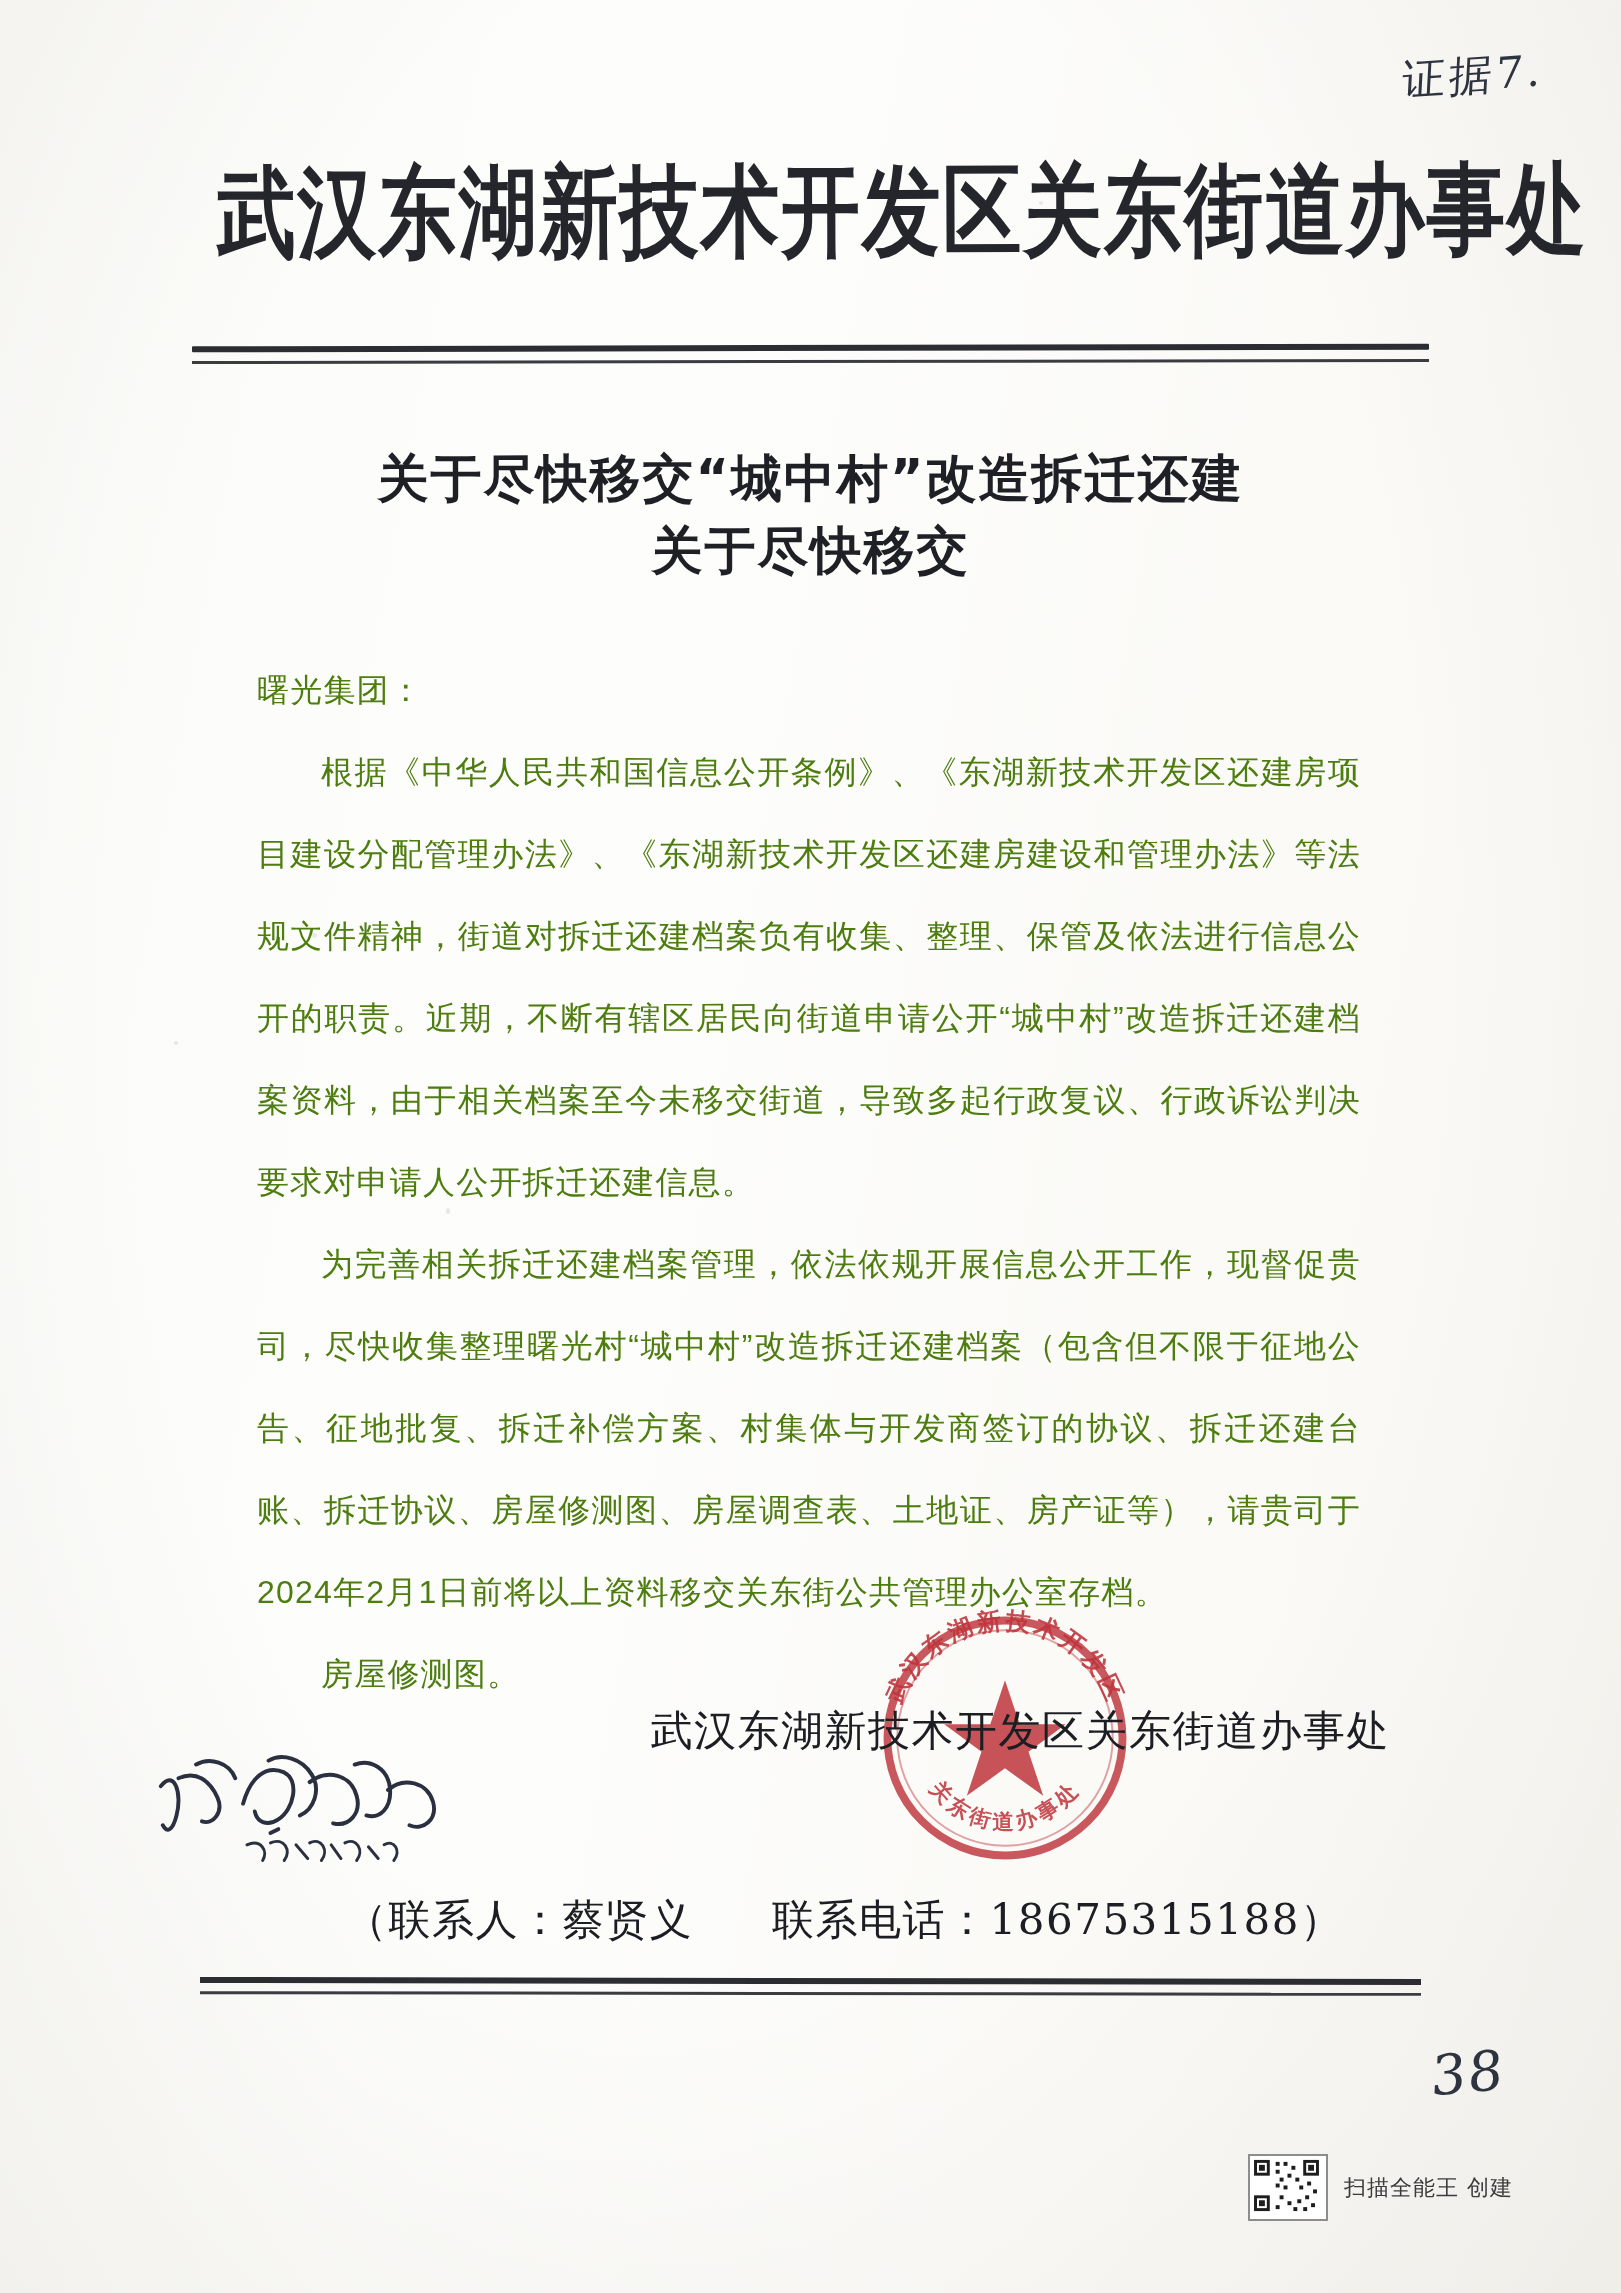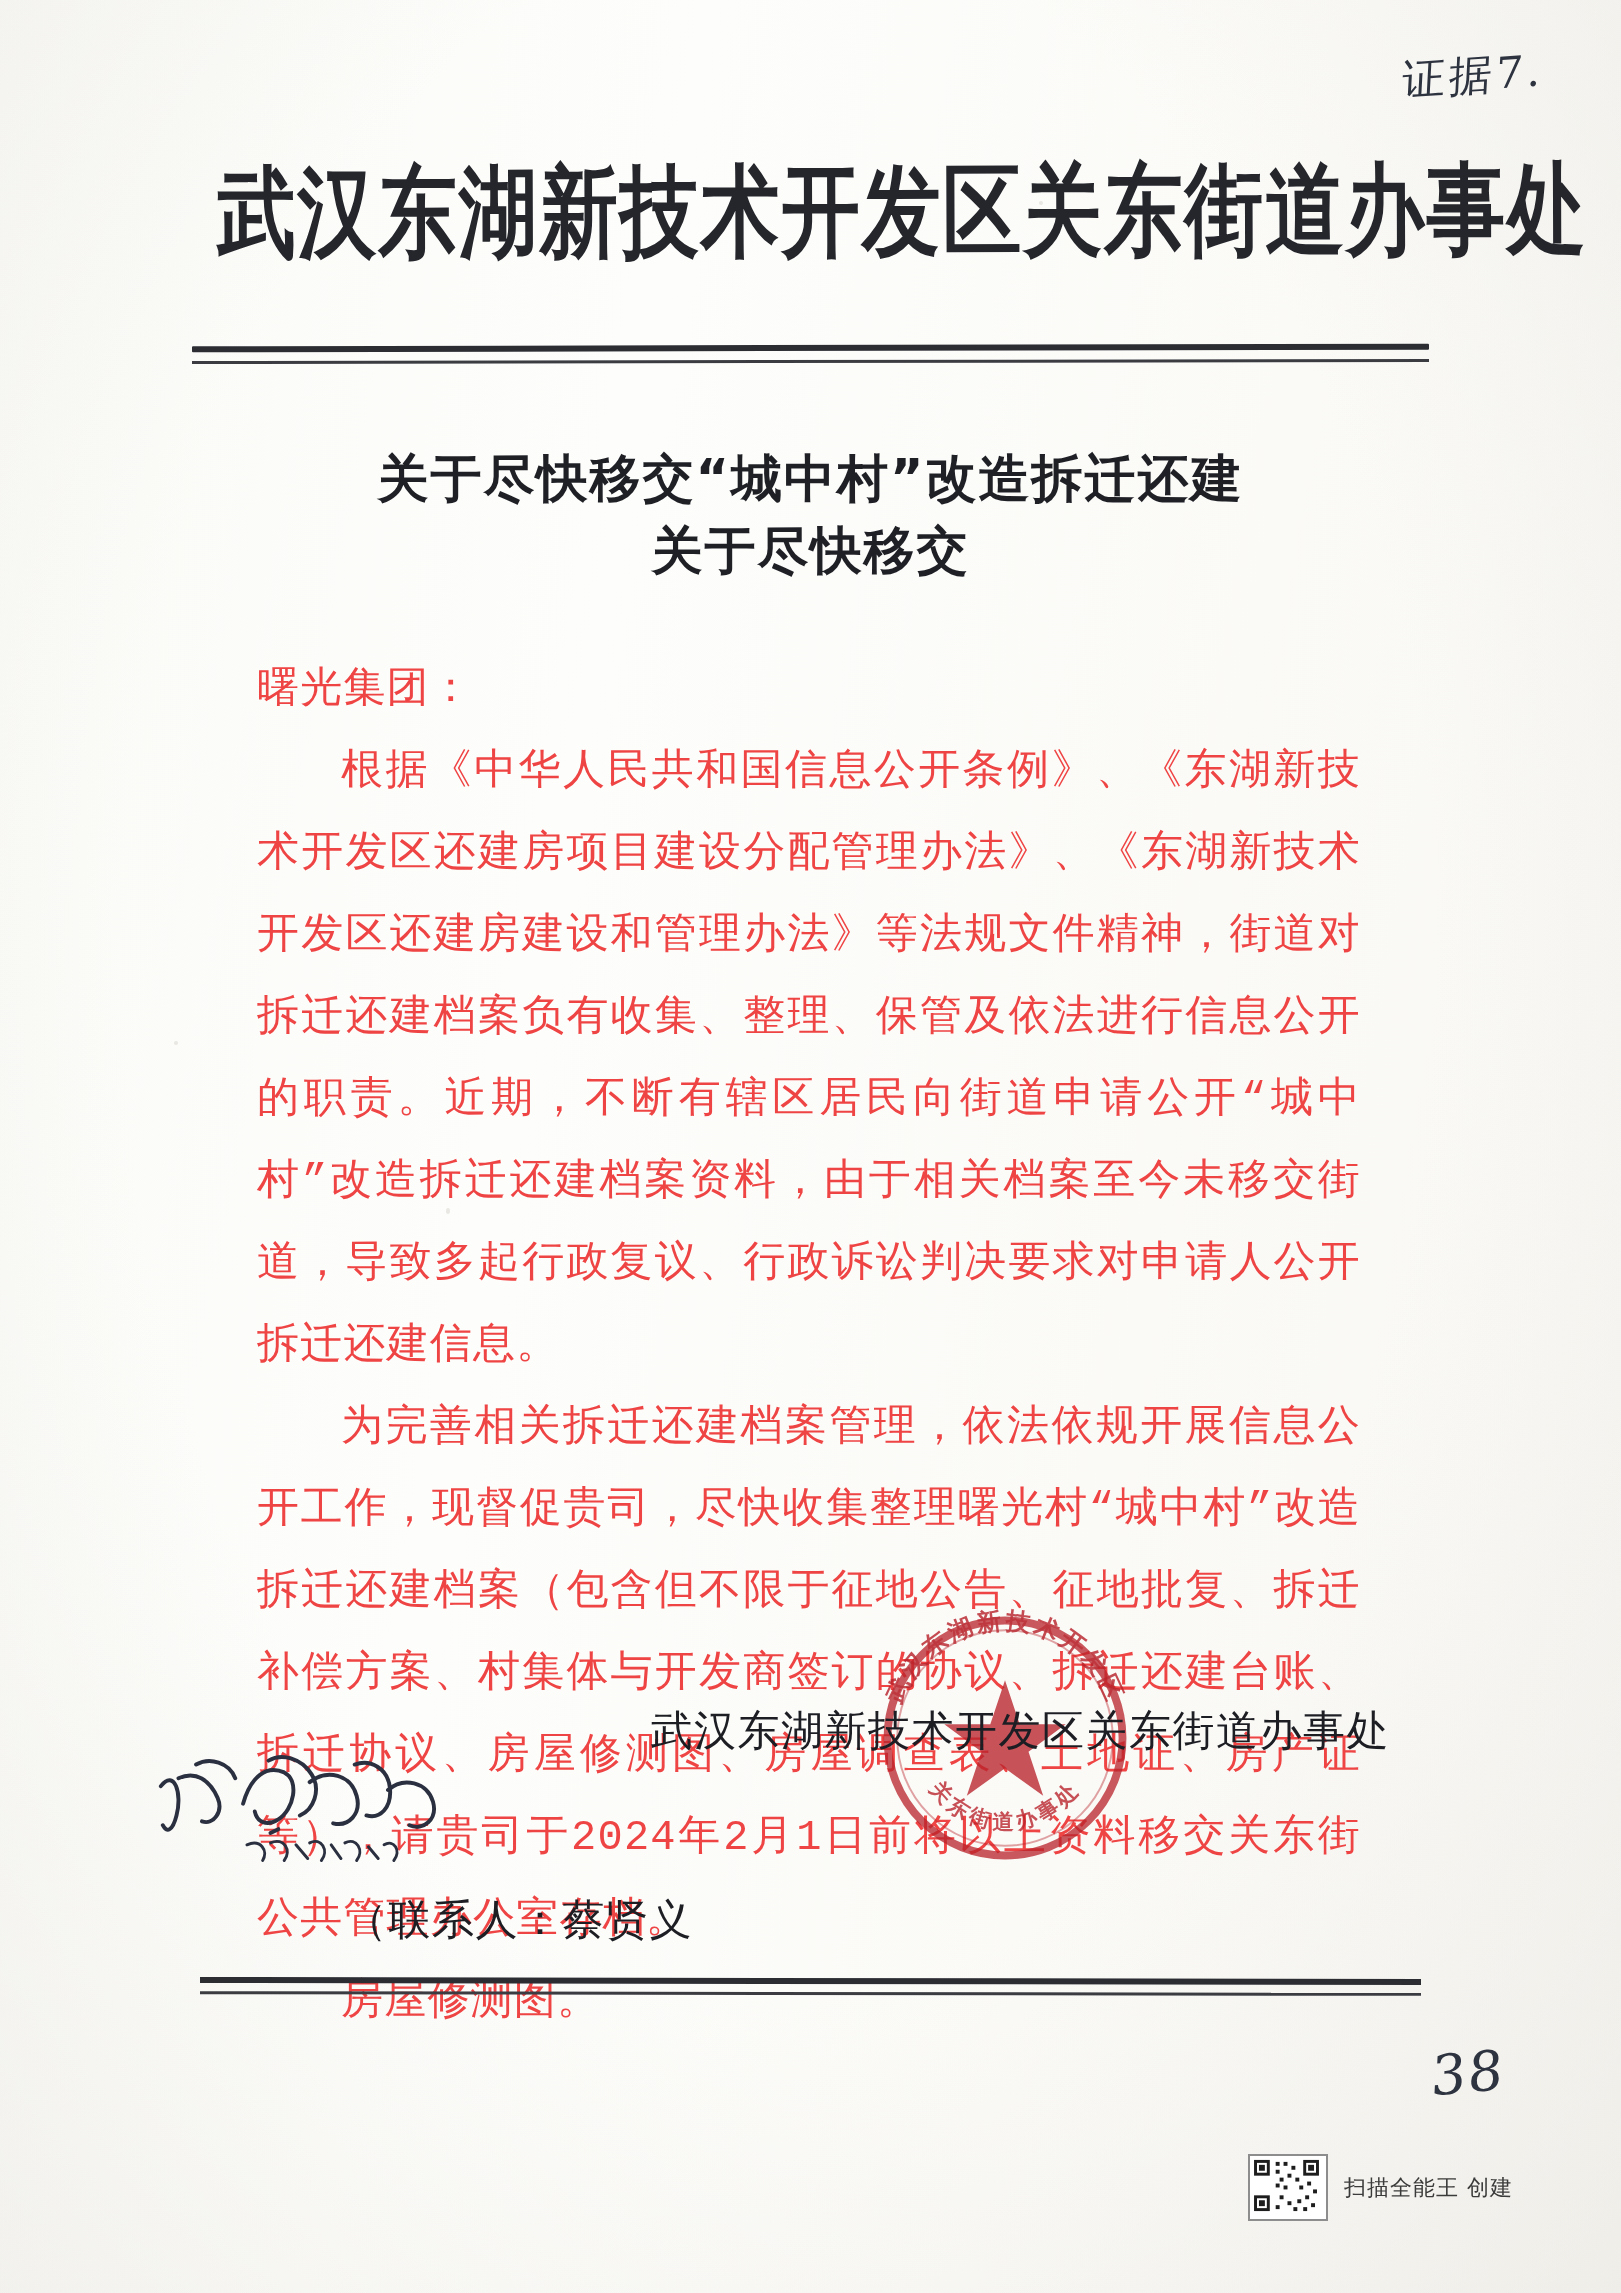--- a/index.html
+++ b/index.html
@@ -105,24 +105,24 @@
     letter-spacing: 2px;
   }
   .subject-line { display: block; text-align: center; }
 
   
   .body-block {
     position: absolute;
     left: 257px;
     top: 649px;
     width: 1104px;
-    font-family: Liberation Mono, monospace;
-    font-size: 42px;
+    font-family: Liberation Sans, sans-serif;
+    font-size: 32px;
     line-height: 82px;
-    color: #ef4444;
+    color: #4d7c0f;
     letter-spacing: 1.2px;
     text-align: justify;
     text-justify: inter-ideograph;
   }
   .salutation { display: block; }
   .para {
     display: block;
     text-indent: 2em;
   }
 
@@ -312,20 +312,21 @@
       <path d="M160,110 C172,104 180,118 172,128"></path>
       <path d="M182,112 L192,126"></path>
       <path d="M196,110 C208,104 216,118 208,128"></path>
       <path d="M220,114 L230,126"></path>
       <path d="M236,112 C246,106 254,118 246,128"></path>
     </g>
   </svg>
 
   <div class="contact-row">
     <span>（联系人：蔡贤义</span>
+    <span>联系电话：18675315188）</span>
   </div>
 
   <div class="footer-rules">
     <div class="footer-rule-thick"></div>
     <div class="footer-rule-thin"></div>
   </div>
 
   <div class="page-number">38</div>
 
   <div class="watermark">

